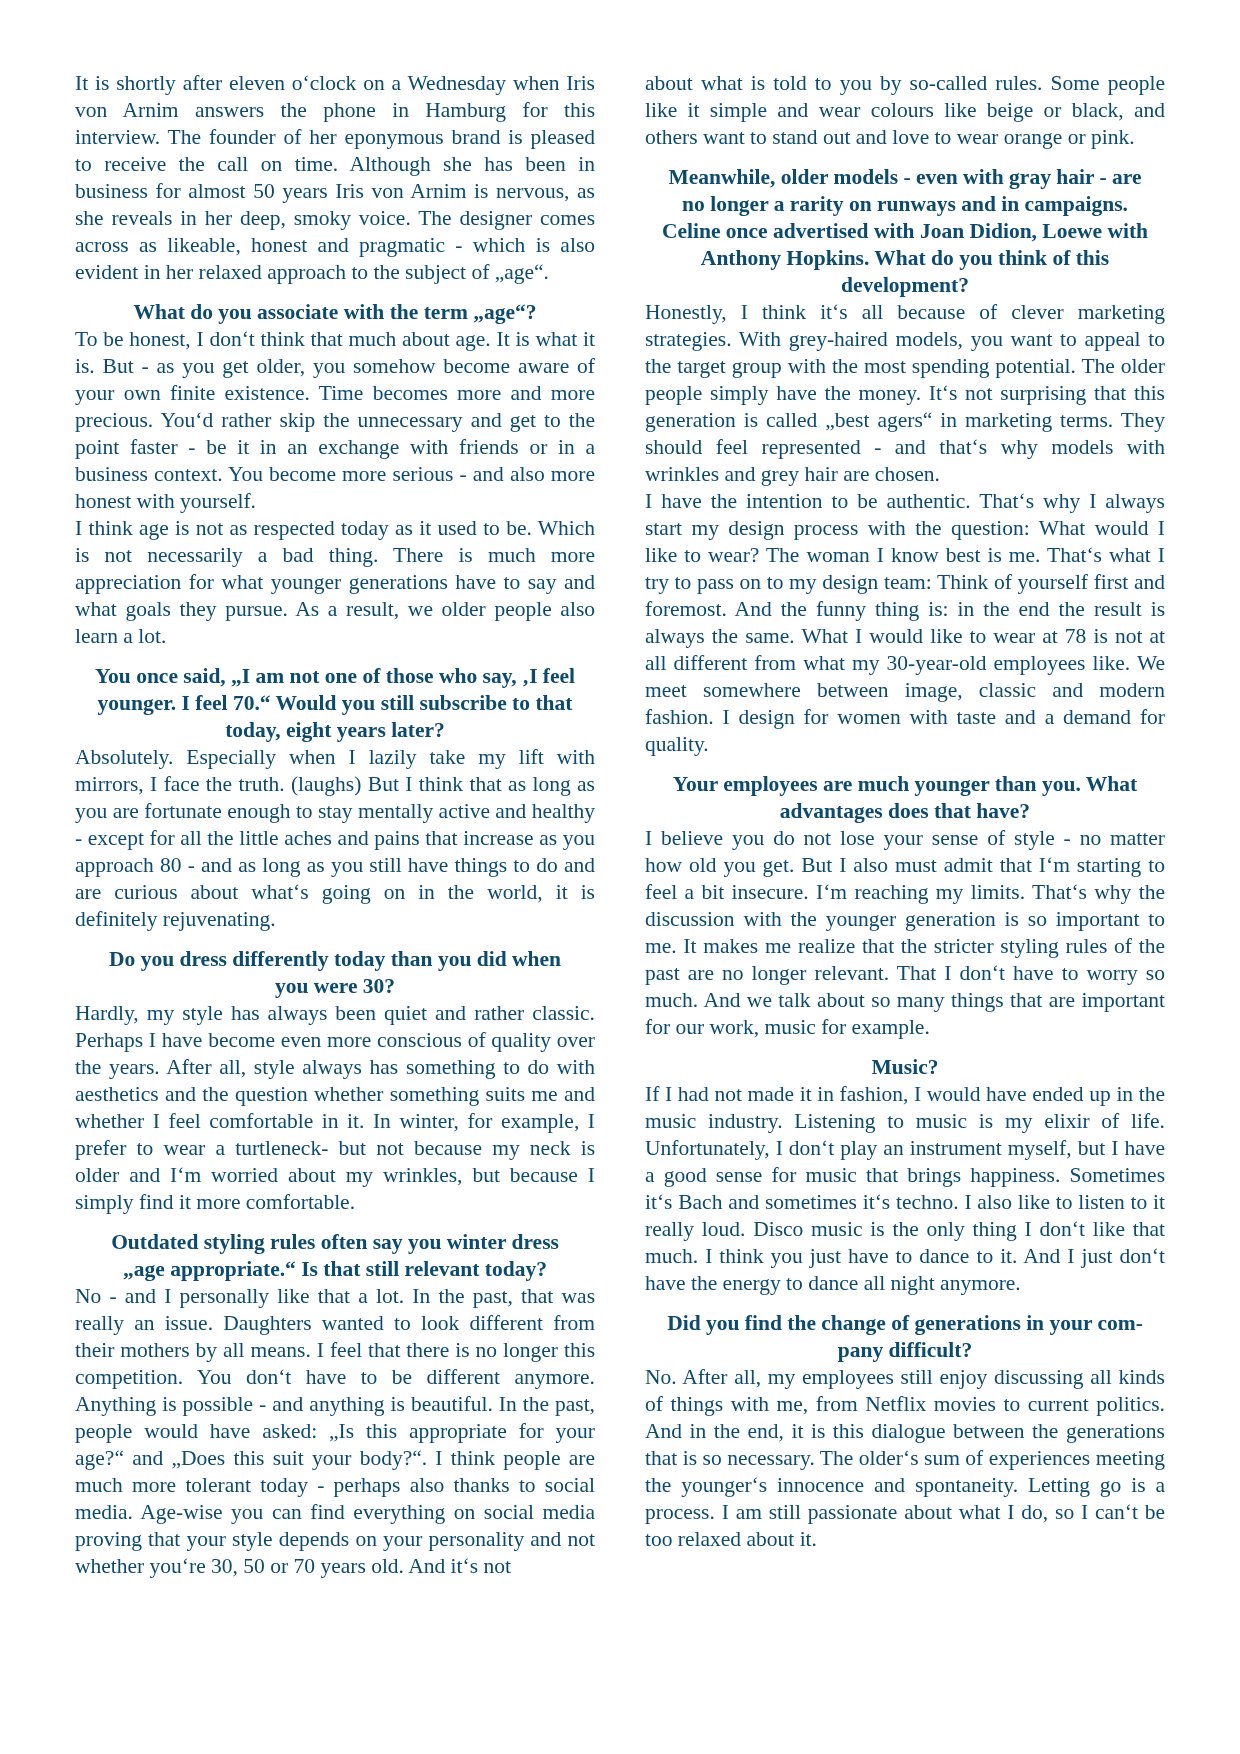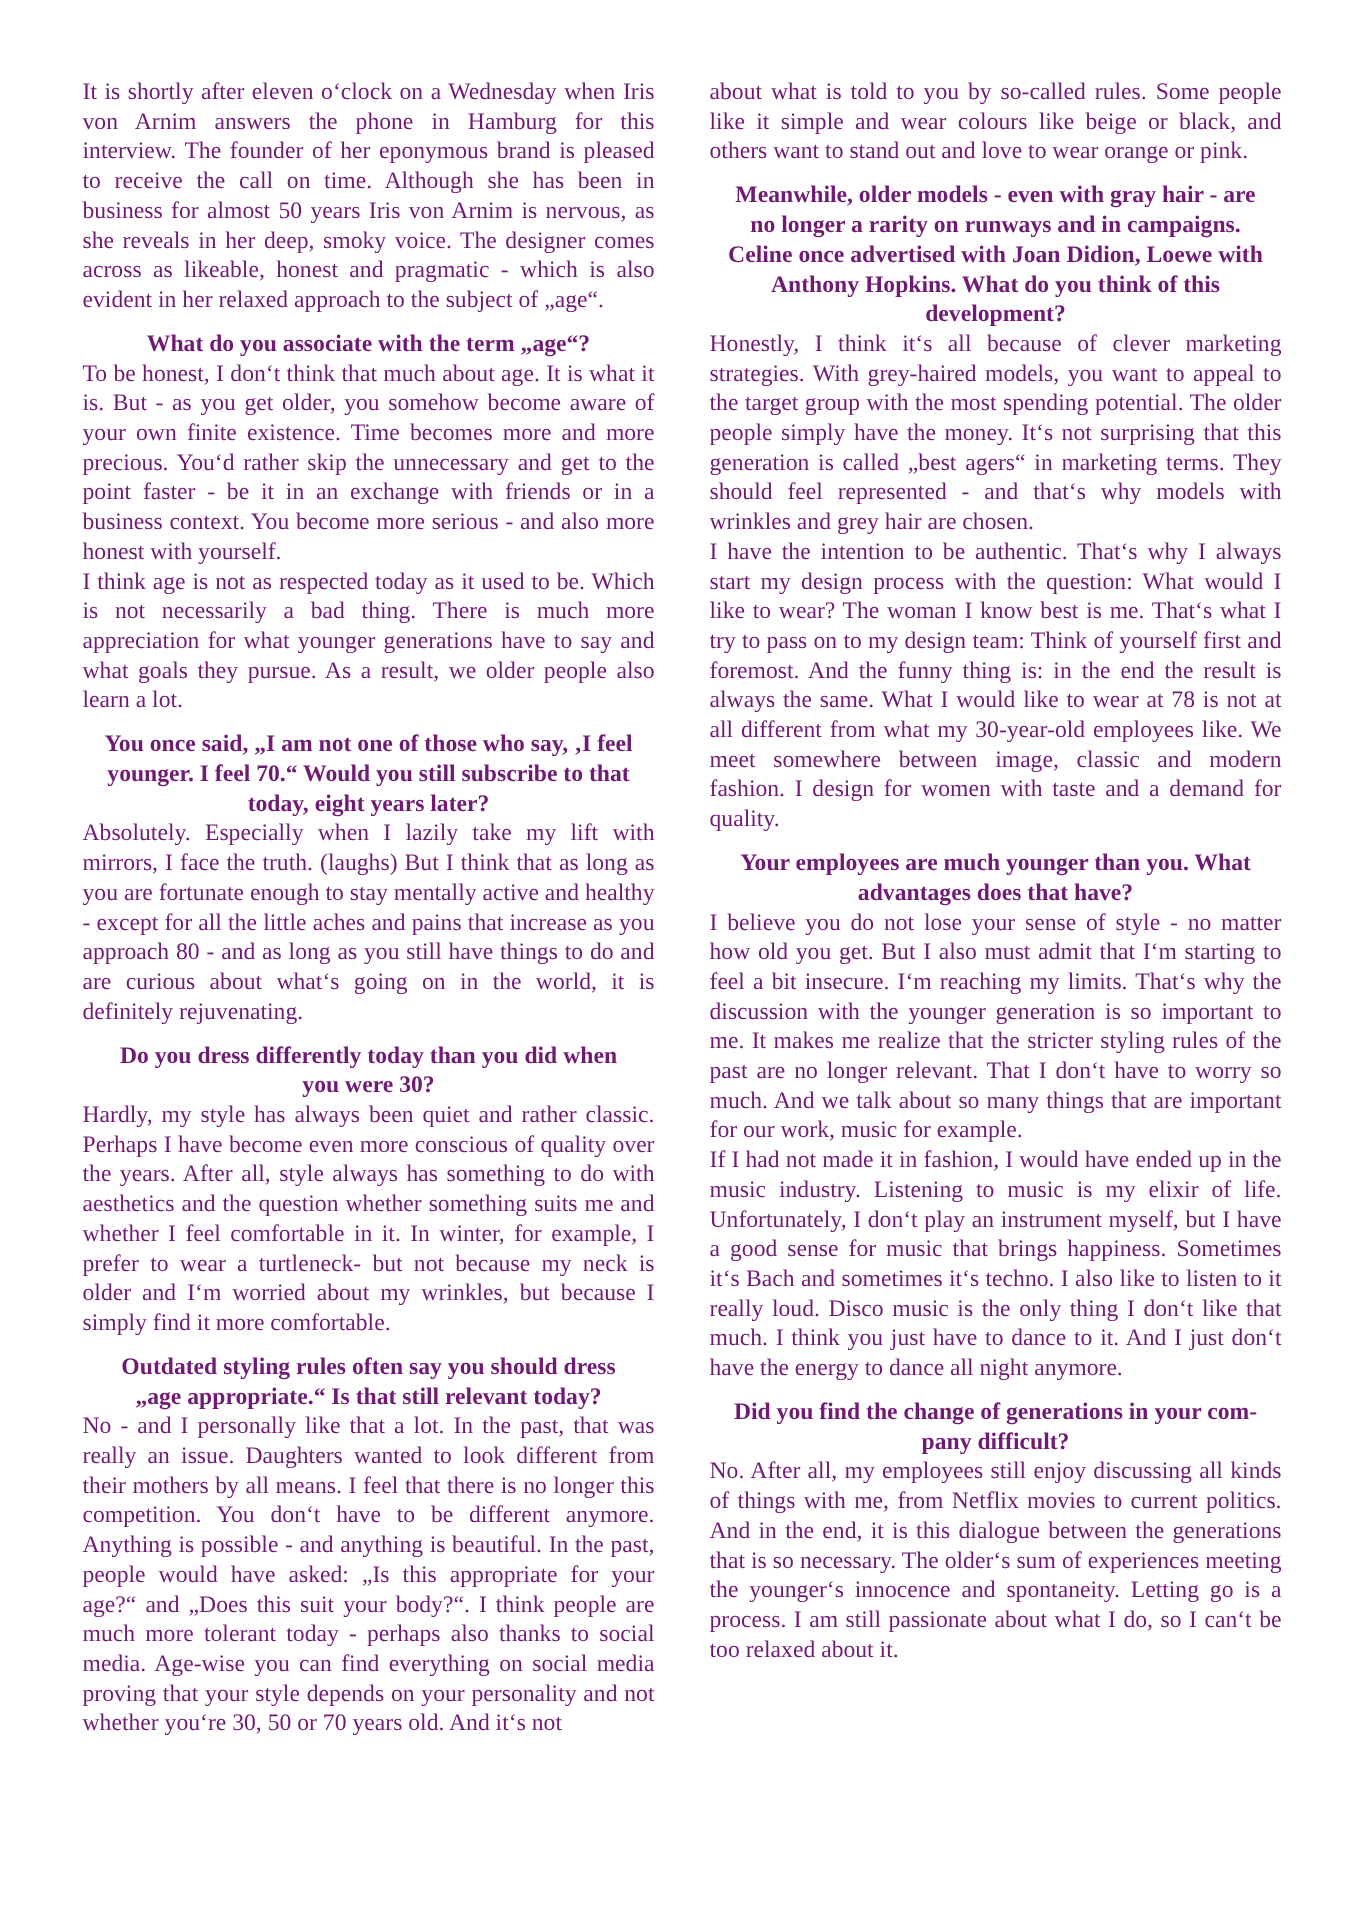--- a/index.html
+++ b/index.html
@@ -6,21 +6,21 @@
     margin: 0;
     padding: 0;
     background: #ffffff;
   }
   .page {
     position: relative;
     width: 1240px;
     height: 1754px;
     box-sizing: border-box;
     background: #ffffff;
-    color: #701a75;
+    color: #0c4a6e;
     font-family: "Liberation Serif", "DejaVu Serif", serif;
     font-size: 21.5px;
     line-height: 27px;
     padding: 70px 77px 64px 75px;
     display: flex;
     gap: 50px;
     overflow: hidden;
   }
   .col {
     width: 520px;
@@ -48,36 +48,37 @@
     <p class="q">What do you associate with the term „age“?</p>
     <p class="a">To be honest, I don‘t think that much about age. It is what it is. But - as you get older, you somehow become aware of your own finite existence. Time becomes more and more precious. You‘d rather skip the unnecessary and get to the point faster - be it in an exchange with friends or in a business context. You become more serious - and also more honest with yourself.</p>
     <p class="a">I think age is not as respected today as it used to be. Which is not necessarily a bad thing. There is much more appreciation for what younger generations have to say and what goals they pursue. As a result, we older people also learn a lot.</p>
     <p class="q">You once said, „I am not one of those who say, ‚I feel
 younger. I feel 70.“ Would you still subscribe to that
 today, eight years later?</p>
     <p class="a">Absolutely. Especially when I lazily take my lift with mirrors, I face the truth. (laughs) But I think that as long as you are fortunate enough to stay mentally active and healthy - except for all the little aches and pains that increase as you approach 80 - and as long as you still have things to do and are curious about what‘s going on in the world, it is definitely rejuvenating.</p>
     <p class="q">Do you dress differently today than you did when
 you were 30?</p>
     <p class="a">Hardly, my style has always been quiet and rather classic. Perhaps I have become even more conscious of quality over the years. After all, style always has something to do with aesthetics and the question whether something suits me and whether I feel comfortable in it. In winter, for example, I prefer to wear a turtleneck- but not because my neck is older and I‘m worried about my wrinkles, but because I simply find it more comfortable.</p>
-    <p class="q">Outdated styling rules often say you should dress
+    <p class="q">Outdated styling rules often say you winter dress
 „age appropriate.“ Is that still relevant today?</p>
     <p class="a">No - and I personally like that a lot. In the past, that was really an issue. Daughters wanted to look different from their mothers by all means. I feel that there is no longer this competition. You don‘t have to be different anymore. Anything is possible - and anything is beautiful. In the past, people would have asked: „Is this appropriate for your age?“ and „Does this suit your body?“. I think people are much more tolerant today - perhaps also thanks to social media. Age-wise you can find everything on social media proving that your style depends on your personality and not whether you‘re 30, 50 or 70 years old. And it‘s not</p>
   </div>
 
   <div class="col">
     <p class="a">about what is told to you by so-called rules. Some people like it simple and wear colours like beige or black, and others want to stand out and love to wear orange or pink.</p>
     <p class="q">Meanwhile, older models - even with gray hair - are
 no longer a rarity on runways and in campaigns.
 Celine once advertised with Joan Didion, Loewe with
 Anthony Hopkins. What do you think of this
 development?</p>
     <p class="a">Honestly, I think it‘s all because of clever marketing strategies. With grey-haired models, you want to appeal to the target group with the most spending potential. The older people simply have the money. It‘s not surprising that this generation is called „best agers“ in marketing terms. They should feel represented - and that‘s why models with wrinkles and grey hair are chosen.</p>
     <p class="a">I have the intention to be authentic. That‘s why I always start my design process with the question: What would I like to wear? The woman I know best is me. That‘s what I try to pass on to my design team: Think of yourself first and foremost. And the funny thing is: in the end the result is always the same. What I would like to wear at 78 is not at all different from what my 30-year-old employees like. We meet somewhere between image, classic and modern fashion. I design for women with taste and a demand for quality.</p>
     <p class="q">Your employees are much younger than you. What
 advantages does that have?</p>
     <p class="a">I believe you do not lose your sense of style - no matter how old you get. But I also must admit that I‘m starting to feel a bit insecure. I‘m reaching my limits. That‘s why the discussion with the younger generation is so important to me. It makes me realize that the stricter styling rules of the past are no longer relevant. That I don‘t have to worry so much. And we talk about so many things that are important for our work, music for example.</p>
+    <p class="q">Music?</p>
     <p class="a">If I had not made it in fashion, I would have ended up in the music industry. Listening to music is my elixir of life. Unfortunately, I don‘t play an instrument myself, but I have a good sense for music that brings happiness. Sometimes it‘s Bach and sometimes it‘s techno. I also like to listen to it really loud. Disco music is the only thing I don‘t like that much. I think you just have to dance to it. And I just don‘t have the energy to dance all night anymore.</p>
     <p class="q">Did you find the change of generations in your com-
 pany difficult?</p>
     <p class="a">No. After all, my employees still enjoy discussing all kinds of things with me, from Netflix movies to current politics. And in the end, it is this dialogue between the generations that is so necessary. The older‘s sum of experiences meeting the younger‘s innocence and spontaneity. Letting go is a process. I am still passionate about what I do, so I can‘t be too relaxed about it.</p>
   </div>
 
 </div>
 
 </body></html>

